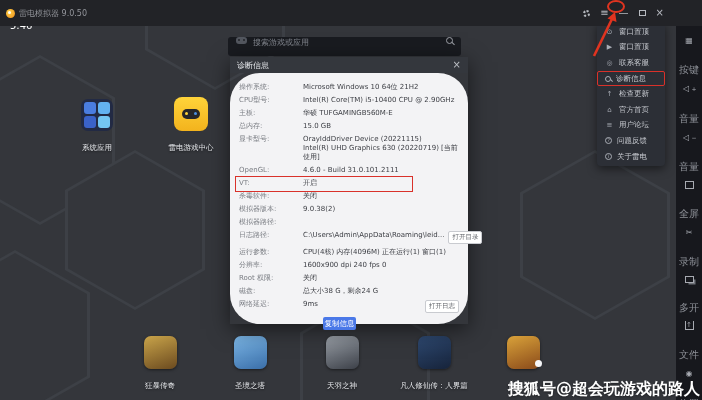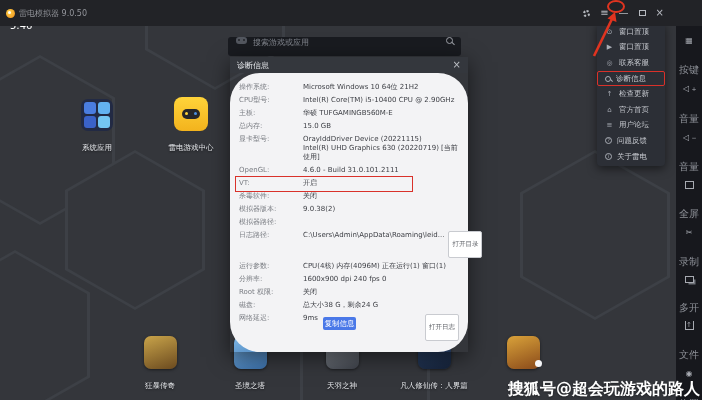--- a/index.html
+++ b/index.html
@@ -93,21 +93,21 @@
   
   .dialog { position:absolute; left:230px; top:57px; width:238px; z-index:30; box-shadow:0 5px 20px rgba(0,0,0,.55); }
   .dlg-head { height:16px; background:#34373d; color:#e4e6ea; font-size:8px; display:flex; align-items:center; padding:0 7px; }
   .dlg-close { margin-left:auto; color:#bcbfc5; font-size:10px; line-height:10px; }
   .dlg-body { background:#f3f3f5; padding:6px 9px 7px;border-radius:30px; }
   .diag-row { position:relative; display:flex; align-items:flex-start; font-size:7px; line-height:9px; margin:4px 0; }
   .diag-label { width:64px; flex-shrink:0; color:#7a7d83; }
   .diag-val { flex:1; color:#3c3e44; }
   .diag-val2 { display:block; }
   .diag-btn { margin-left:4px; flex-shrink:0; font-size:6.5px; background:#fff; border:1px solid #c9cbd0; border-radius:2px;
-              padding:8px 3px; color:#5a5d63; font-family:inherit; }
+              padding:1px 3px; color:#5a5d63; font-family:inherit; }
   .diag-row.boxed::after { content:""; position:absolute; left:-4px; top:-3px; width:176px; height:14px; border:1.4px solid #d9312a; pointer-events:none; }
   .copy-btn { display:block; margin:5px auto 0; width:33px; height:13px; background:#4a78e8; color:#fff; font-size:7.5px;
               border:none; border-radius:2px; font-family:Liberation Serif, serif; line-height:12px; }
 
   
   .watermark { position:absolute; right:2px; bottom:0px; font-size:16px; font-weight:bold; color:#fff; z-index:70;
                text-shadow:0 1px 2px rgba(0,0,0,.4); white-space:nowrap; }
 </style>
 </head>
 <body>

